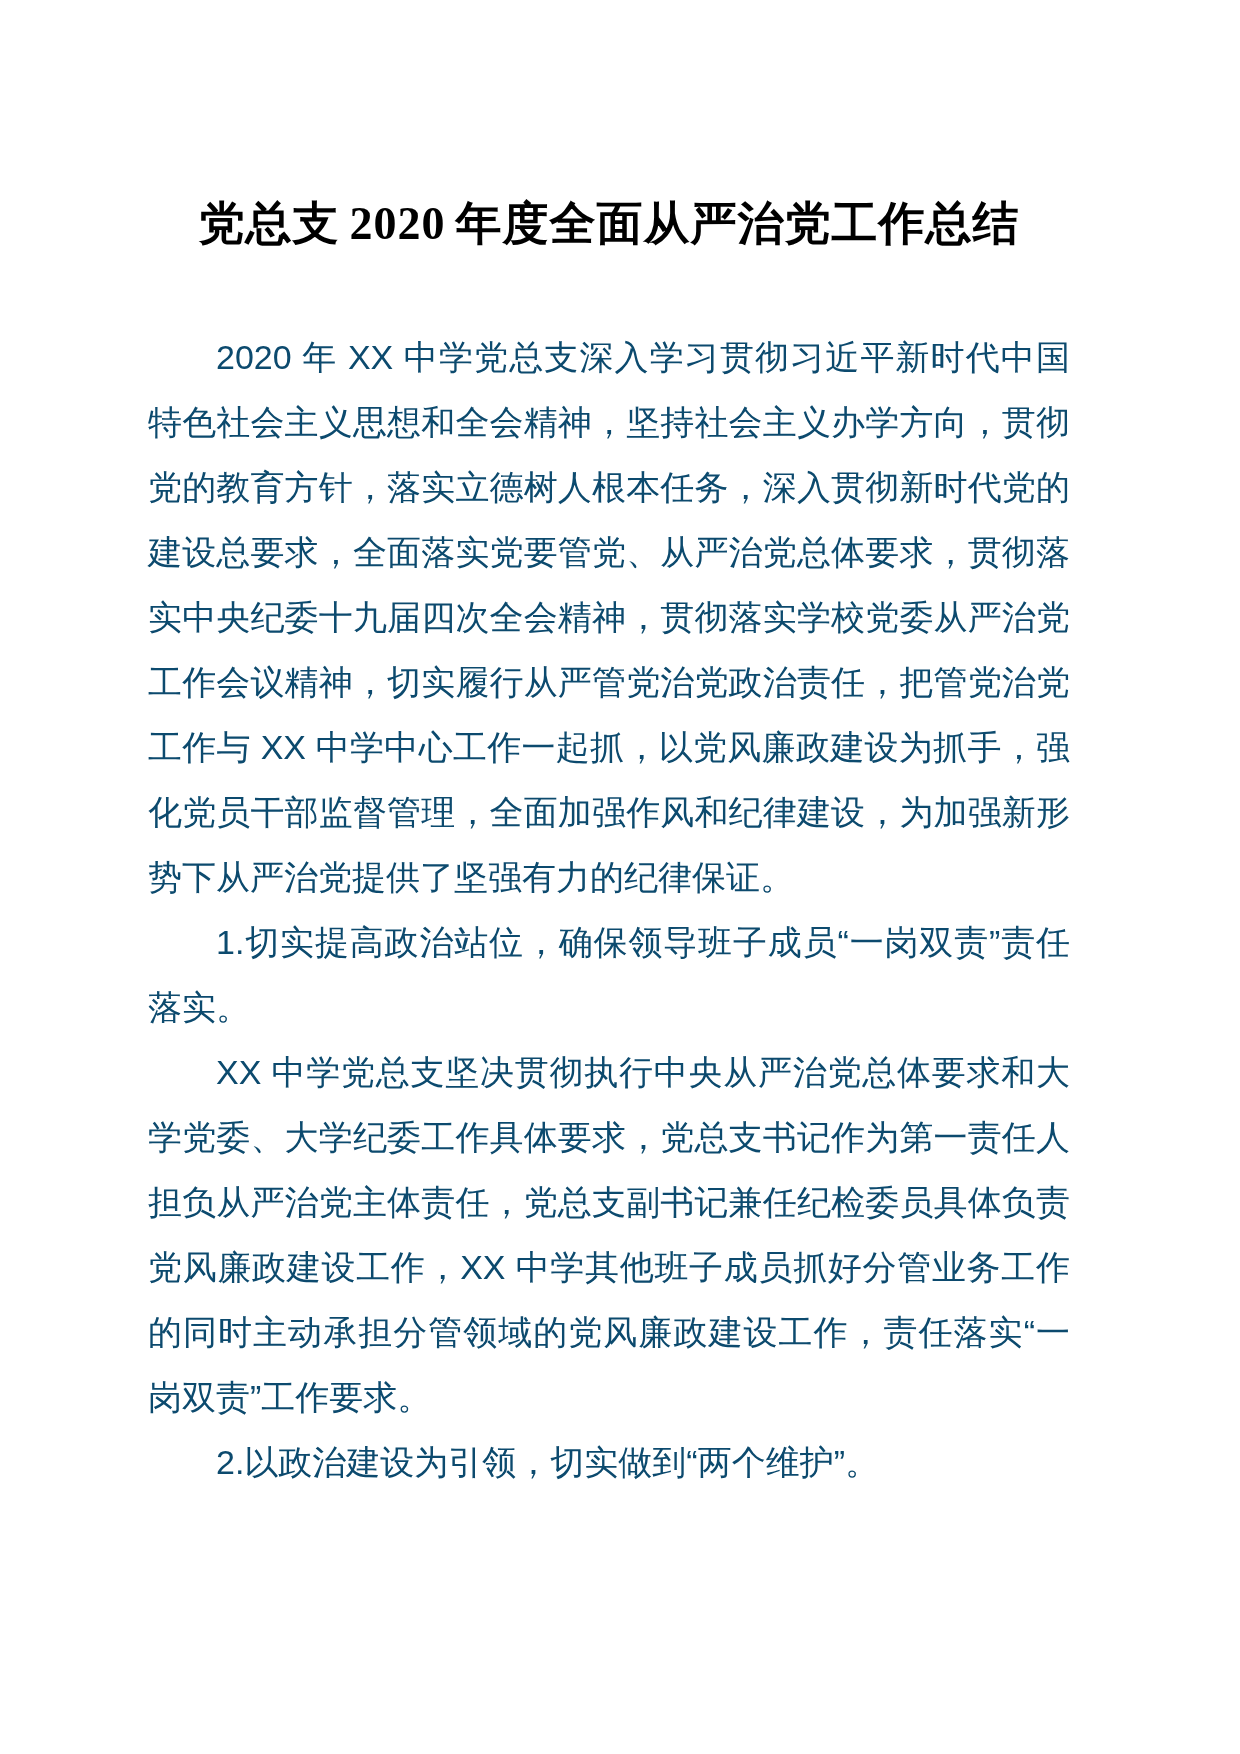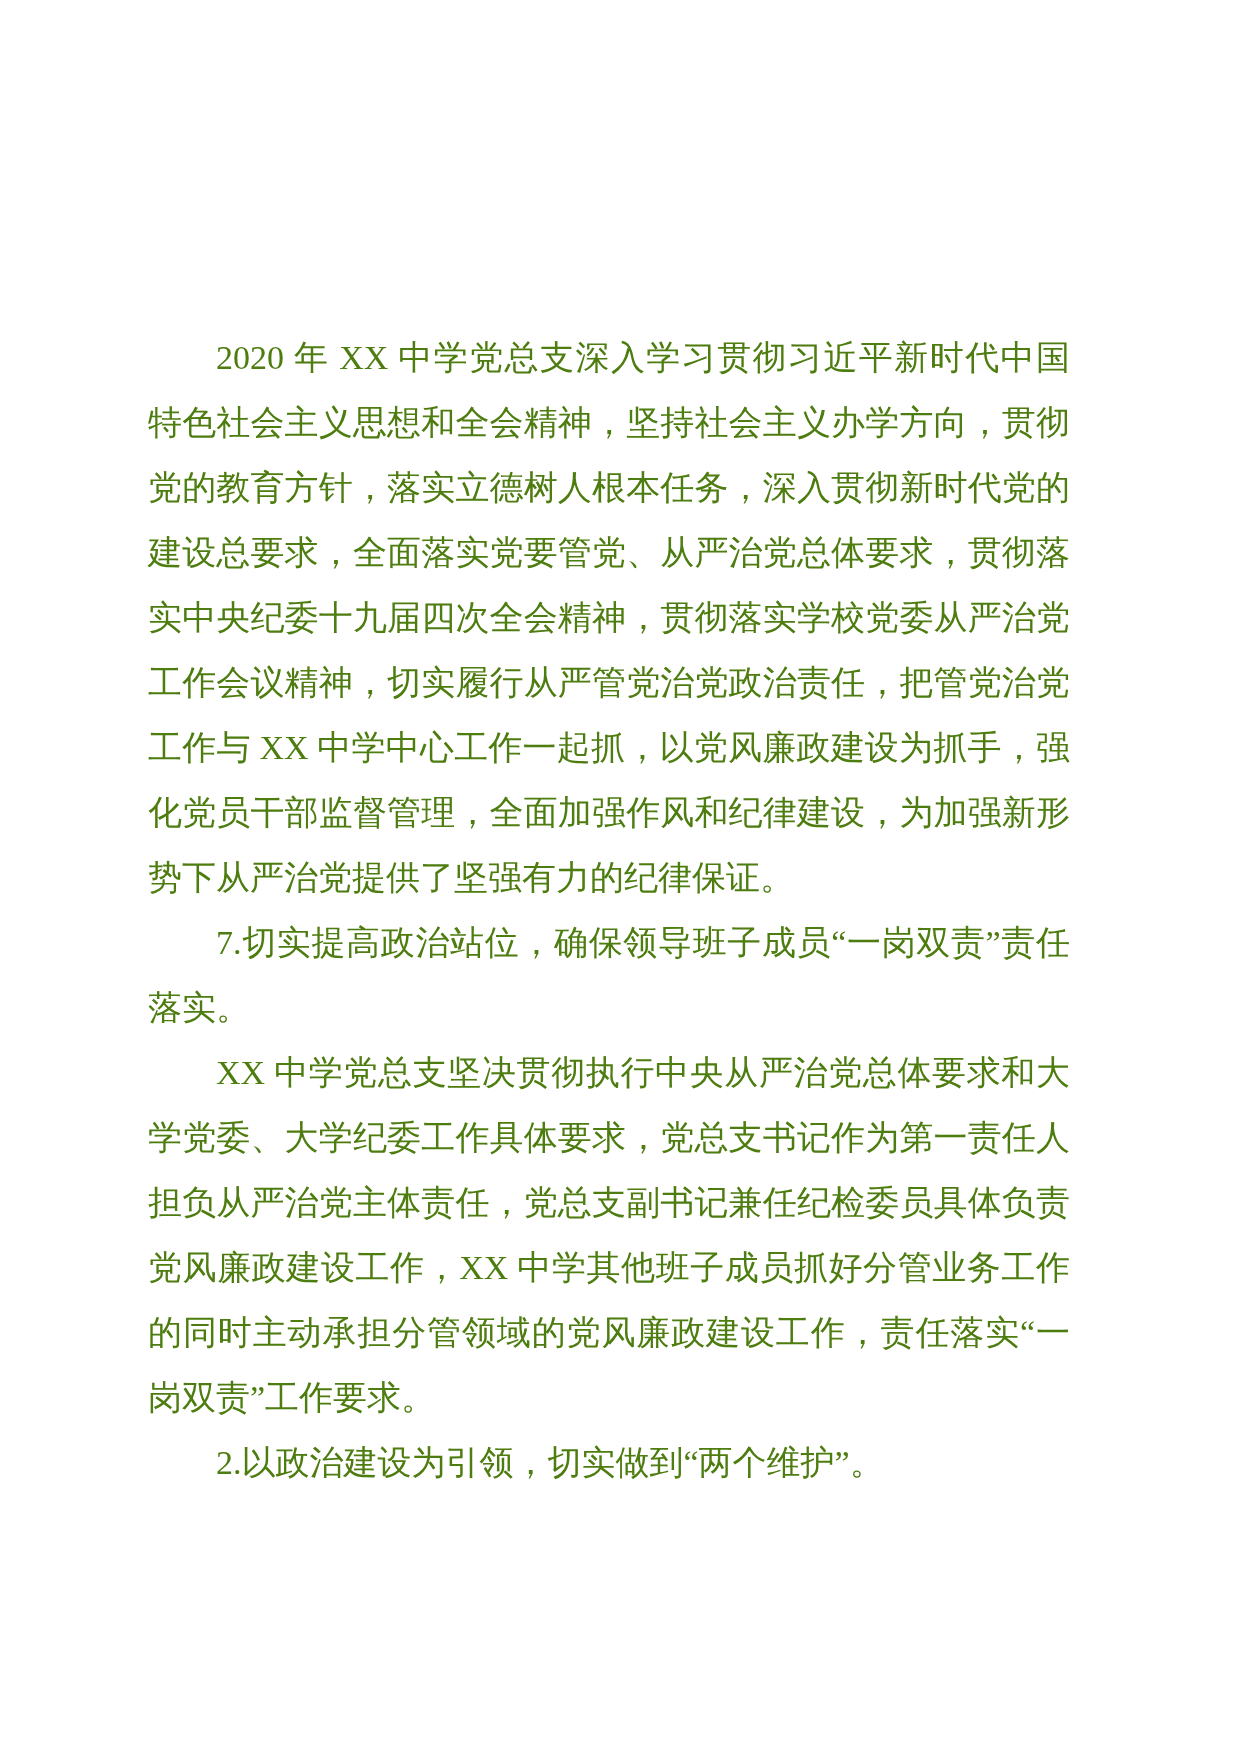--- a/index.html
+++ b/index.html
@@ -36,38 +36,38 @@
     margin: 0 10px;
   }
   .doc-body {
     position: absolute;
     left: 148px;
     top: 325px;
     width: 922px;
     font-size: 34px;
     line-height: 65px;
     text-align: justify;
-    color: #4d7c0f;
-    font-family: Liberation Serif, serif;
+    color: #0c4a6e;
   }
   .doc-body p {
     margin: 0;
     text-indent: 68px;
     font-weight: 400;
   }
   .doc-body p.heading {
     font-weight: 700;
   }
 </style>
 </head>
 <body>
 
 <div class="page">
 
+  <h1 class="doc-title"><span class="title-cjk">党总支</span><span class="title-year">2020</span><span class="title-cjk">年度全面从严治党工作总结</span></h1>
 
   <div class="doc-body">
     <p class="body-para">2020 年 XX 中学党总支深入学习贯彻习近平新时代中国特色社会主义思想和全会精神，坚持社会主义办学方向，贯彻党的教育方针，落实立德树人根本任务，深入贯彻新时代党的建设总要求，全面落实党要管党、从严治党总体要求，贯彻落实中央纪委十九届四次全会精神，贯彻落实学校党委从严治党工作会议精神，切实履行从严管党治党政治责任，把管党治党工作与 XX 中学中心工作一起抓，以党风廉政建设为抓手，强化党员干部监督管理，全面加强作风和纪律建设，为加强新形势下从严治党提供了坚强有力的纪律保证。</p>
-    <p class="body-para">7.切实提高政治站位，确保领导班子成员“一岗双责”责任落实。</p>
+    <p class="body-para">1.切实提高政治站位，确保领导班子成员“一岗双责”责任落实。</p>
     <p class="body-para">XX 中学党总支坚决贯彻执行中央从严治党总体要求和大学党委、大学纪委工作具体要求，党总支书记作为第一责任人担负从严治党主体责任，党总支副书记兼任纪检委员具体负责党风廉政建设工作，XX 中学其他班子成员抓好分管业务工作的同时主动承担分管领域的党风廉政建设工作，责任落实“一岗双责”工作要求。</p>
     <p class="body-para">2.以政治建设为引领，切实做到“两个维护”。</p>
   </div>
 
 </div>
 
 </body></html>

